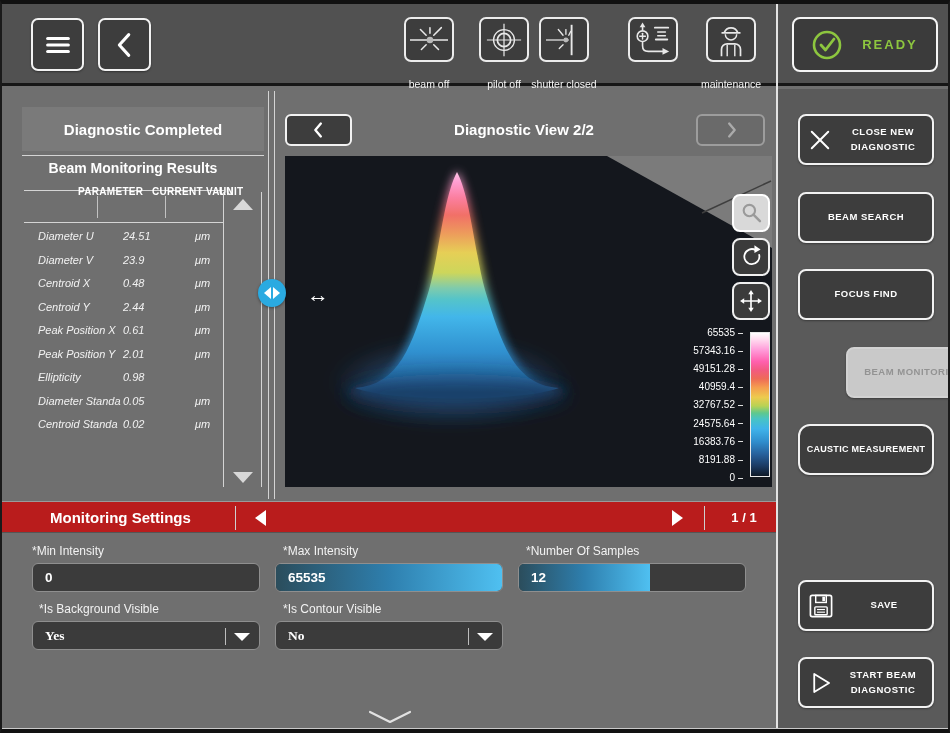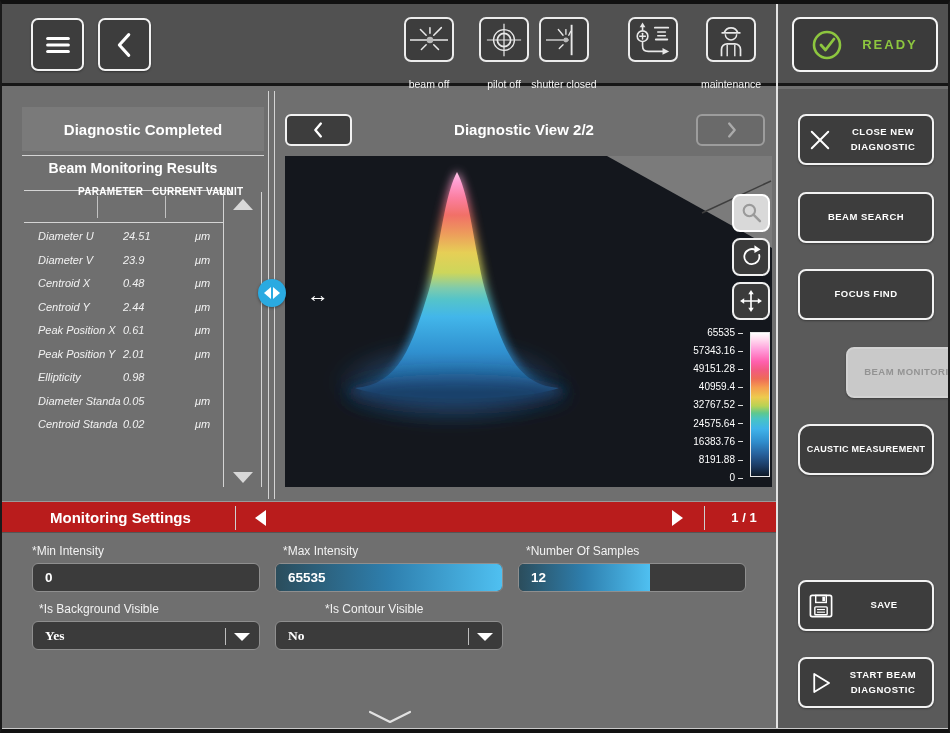--- a/index.html
+++ b/index.html
@@ -382,21 +382,21 @@
     <div class="slider-field" style="left:273px;">
       <div class="slider-fill" style="width: 100%;"></div>
       <span class="slider-value">65535</span>
     </div>
     <div class="slider-field" style="left:516px;">
       <div class="slider-fill" style="width: 58%;"></div>
       <span class="slider-value">12</span>
     </div>
 
     <span class="field-label" style="left:37px; top:598px;">*Is Background Visible</span>
-    <span class="field-label" style="left:281px; top:598px;margin-left:42px;">*Is Contour Visible</span>
+    <span class="field-label" style="left:281px; top:598px;">*Is Contour Visible</span>
 
     <div class="dropdown" style="left:30px;">
       <span class="dd-value">Yes</span>
       <div class="dd-sep"></div>
       <div class="dd-caret"></div>
     </div>
     <div class="dropdown" style="left:273px;">
       <span class="dd-value">No</span>
       <div class="dd-sep"></div>
       <div class="dd-caret"></div>

